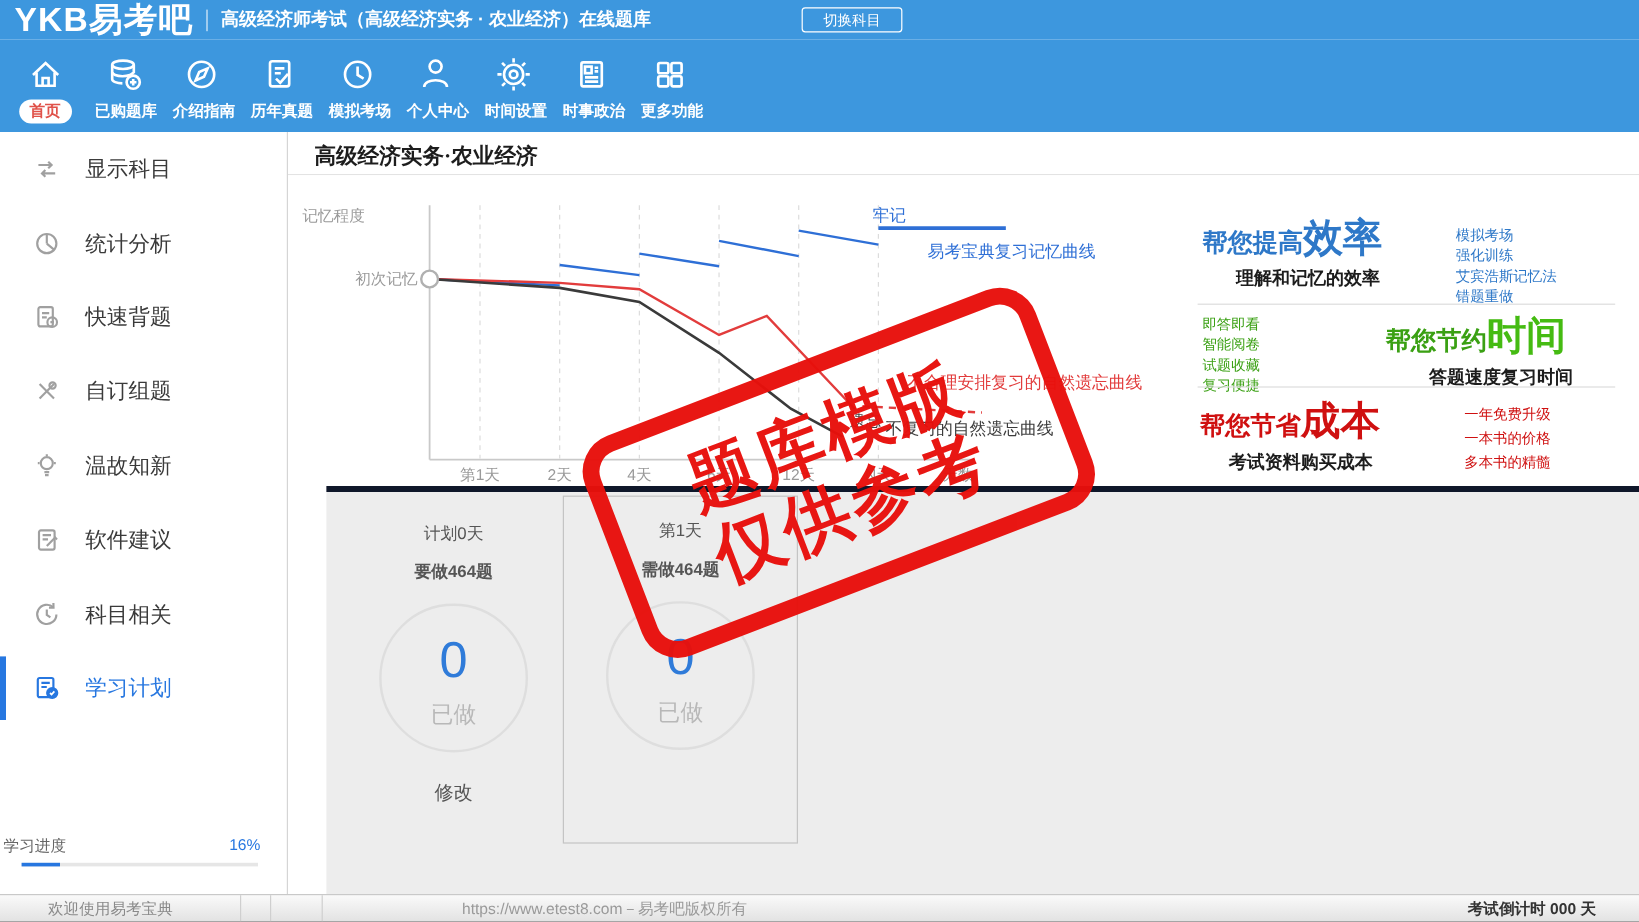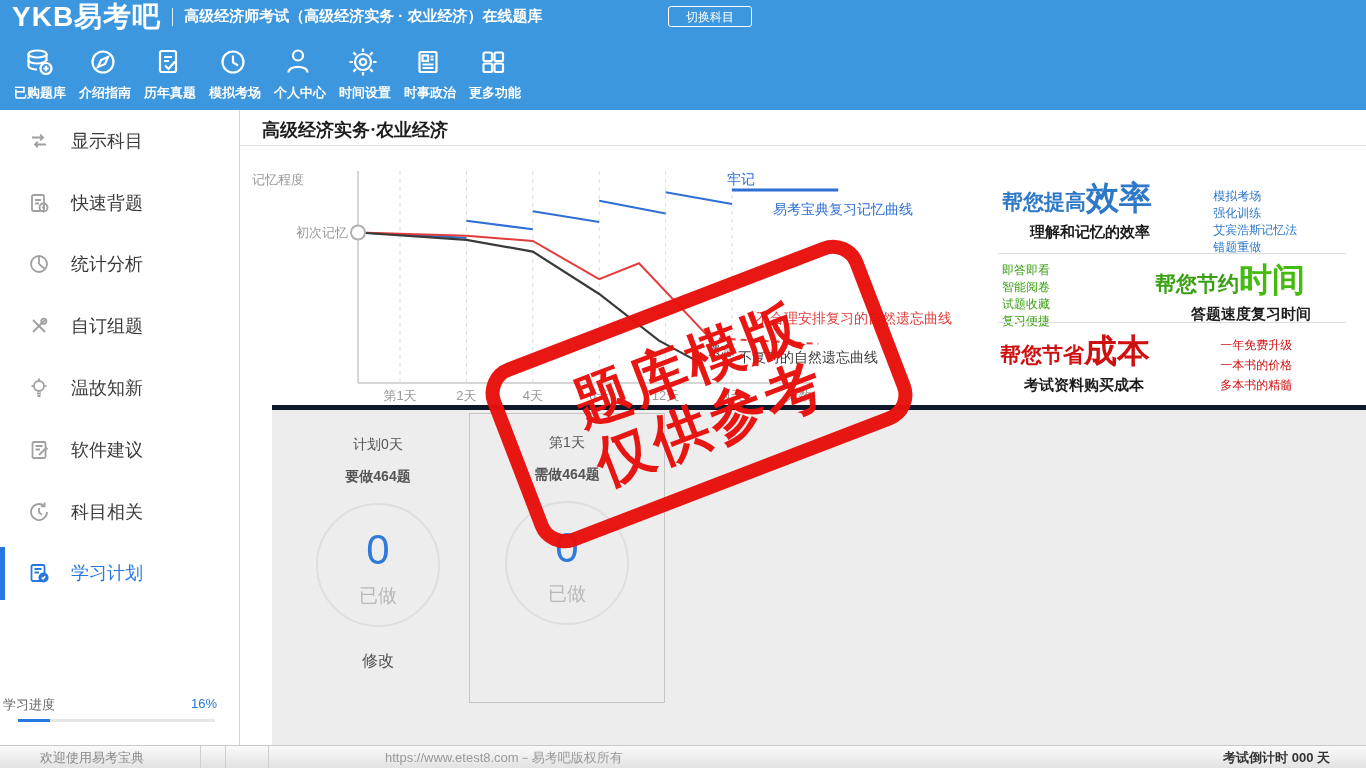--- a/index.html
+++ b/index.html
@@ -81,20 +81,30 @@
 <div id="app">
 
   <div class="titlebar">
     <div class="logo">YKB易考吧</div>
     <div class="tdiv"></div>
     <div class="apptitle">高级经济师考试（高级经济实务 · 农业经济）在线题库</div>
     <div class="switch-btn">切换科目</div>
   </div>
 
   <div class="navbar">
+    <div class="nav-item active">
+      <div class="nav-ico">
+          <svg width="34" height="34" viewBox="0 0 34 34" fill="none" stroke="#fff" stroke-width="2.2">
+            <path d="M6.5 17.5 L17 7.5 L27.5 17.5"></path>
+            <path d="M9.5 15.5 V26.5 H24.5 V15.5"></path>
+            <path d="M14.5 26.5 V20 h5 v6.5"></path>
+          </svg>
+        </div>
+      <span class="nav-label">首页</span>
+    </div>
     <div class="nav-item">
       <div class="nav-ico">
           <svg width="34" height="34" viewBox="0 0 34 34" fill="none" stroke="#fff" stroke-width="2.2">
             <ellipse cx="16.5" cy="9" rx="9" ry="3.5"></ellipse>
             <path d="M7.5 9 V21 c0 1.9 3.8 3.5 8.5 3.5"></path>
             <path d="M7.5 15 c0 1.9 3.8 3.5 8.5 3.5 s9-1.6 9-3.5"></path>
             <path d="M25.5 9 V16"></path>
             <circle cx="25" cy="23.5" r="5.5"></circle>
             <path d="M25 20.8 v5.4 M22.3 23.5 h5.4"></path>
           </svg>
@@ -177,36 +187,36 @@
           <svg width="24" height="24" viewBox="0 0 24 24" fill="none" stroke="#a0a0a0" stroke-width="1.8">
             <path d="M5 8.5 h11 M13.2 5.7 L16 8.5 l-2.8 2.8"></path>
             <path d="M19 15.5 H8 M10.8 12.7 L8 15.5 l2.8 2.8"></path>
           </svg>
         </span>
       <span class="side-label">显示科目</span>
     </div>
     <div class="side-item">
       <span class="side-ico">
           <svg width="24" height="24" viewBox="0 0 24 24" fill="none" stroke="#a0a0a0" stroke-width="1.8">
+            <circle cx="12" cy="12" r="8"></circle>
+            <path d="M12 12 V4 M12 12 L18 17"></path>
+          </svg>
+        </span>
+      <span class="side-label">统计分析</span>
+    </div>
+    <div class="side-item">
+      <span class="side-ico">
+          <svg width="24" height="24" viewBox="0 0 24 24" fill="none" stroke="#a0a0a0" stroke-width="1.8">
             <rect x="5" y="4" width="12" height="16" rx="1.5"></rect>
             <path d="M8 9 h6 M8 12.5 h4"></path>
             <circle cx="16.5" cy="16.5" r="4"></circle>
             <path d="M15 16.5 h3"></path>
           </svg>
         </span>
       <span class="side-label">快速背题</span>
-    </div>
-    <div class="side-item">
-      <span class="side-ico">
-          <svg width="24" height="24" viewBox="0 0 24 24" fill="none" stroke="#a0a0a0" stroke-width="1.8">
-            <circle cx="12" cy="12" r="8"></circle>
-            <path d="M12 12 V4 M12 12 L18 17"></path>
-          </svg>
-        </span>
-      <span class="side-label">统计分析</span>
     </div>
     <div class="side-item">
       <span class="side-ico">
           <svg width="24" height="24" viewBox="0 0 24 24" fill="none" stroke="#a0a0a0" stroke-width="1.8">
             <path d="M6 18 L18 6"></path>
             <circle cx="16.8" cy="7.2" r="2.6"></circle>
             <path d="M6 6 L18 18"></path>
           </svg>
         </span>
       <span class="side-label">自订组题</span>

